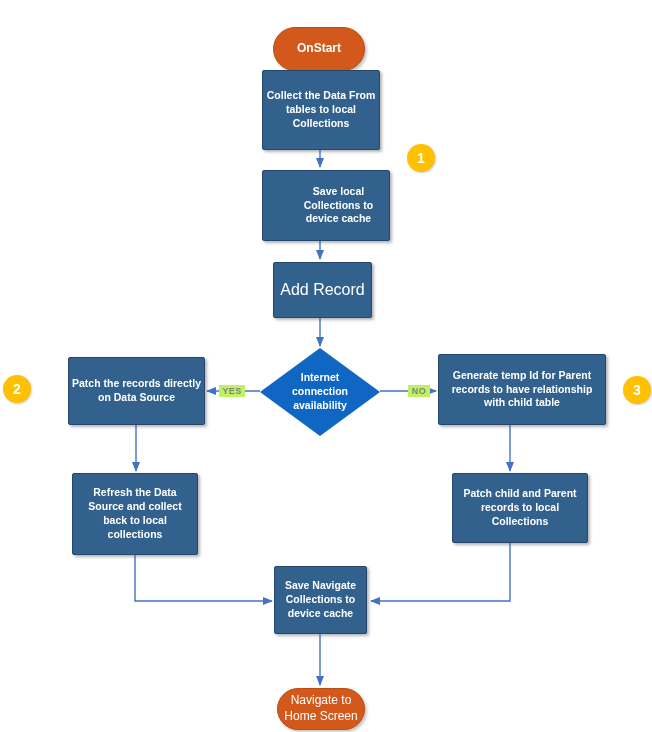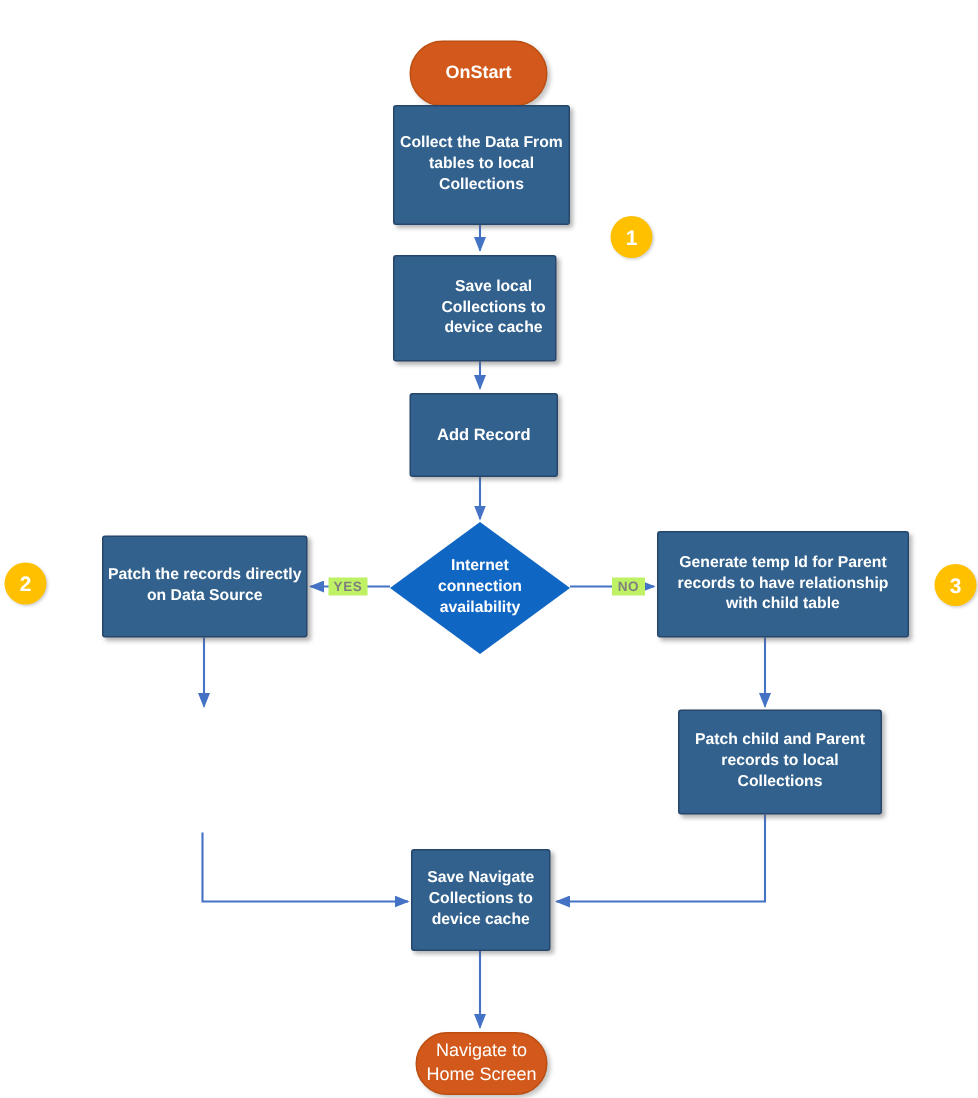--- a/index.html
+++ b/index.html
@@ -31,21 +31,21 @@
   }
   .process{
     background:var(--process-fill);
     border:1px solid var(--process-border);
     border-radius:2px;
     box-shadow:2px 2px 3px rgba(90,90,90,0.45);
     font-weight:bold;
     font-size:10.5px;
     padding:2px 3px;
   }
-  .process.regular{font-weight:bold;font-size:11px;}
+  .process.regular{font-weight:normal;font-size:16px;}
   .terminator{
     background:var(--terminator-fill);
     border:1px solid var(--terminator-border);
     box-shadow:2px 2px 3px rgba(90,90,90,0.35);
     font-size:12px;
   }
   .terminator.bold{font-weight:bold;margin-top:24px;}
   .decision{
     background:var(--decision-fill);
     clip-path:polygon(50% 0,100% 50%,50% 100%,0 50%);
@@ -105,40 +105,43 @@
   </svg>
 
   <div class="node terminator bold" style="left:273px;top:3px;width:92px;height:44px;border-radius:22px;">
     <span>OnStart</span>
   </div>
 
   <div class="node process" style="left:262px;top:70px;width:118px;height:80px;">
     <span>Collect the Data From tables to local Collections</span>
   </div>
 
-  <div class="node process" style="left:262px;top:170px;width:109px;height:71px;padding-left:28px;">
+  <div class="node process" style="left:262px;top:170px;width:128px;height:71px;padding-left:28px;">
     <span>Save local Collections to device cache</span>
   </div>
 
   <div class="node process regular" style="left:273px;top:262px;width:99px;height:56px;">
     <span>Add Record</span>
   </div>
 
   <div class="node decision" style="left:260px;top:348px;width:120px;height:88px;">
     <span>Internet connection availability</span>
   </div>
 
   <div class="node process" style="left:68px;top:357px;width:137px;height:68px;text-align:center;">
     <span>Patch the records directly on Data Source</span>
   </div>
 
   <div class="node process" style="left:438px;top:354px;width:168px;height:71px;">
     <span>Generate temp Id for Parent records to have relationship with child table</span>
   </div>
 
+  <div class="node process" style="left:72px;top:473px;width:126px;height:82px;">
+    <span>Refresh the Data Source and collect back to local collections</span>
+  </div>
 
   <div class="node process" style="left:452px;top:473px;width:136px;height:70px;justify-content:flex-end;">
     <span>Patch child and Parent records to local Collections</span>
   </div>
 
   <div class="node process" style="left:274px;top:566px;width:93px;height:68px;">
     <span>Save Navigate Collections to device cache</span>
   </div>
 
   <div class="node terminator" style="left:277px;top:688px;width:88px;height:42px;border-radius:21px;align-items:center;">

